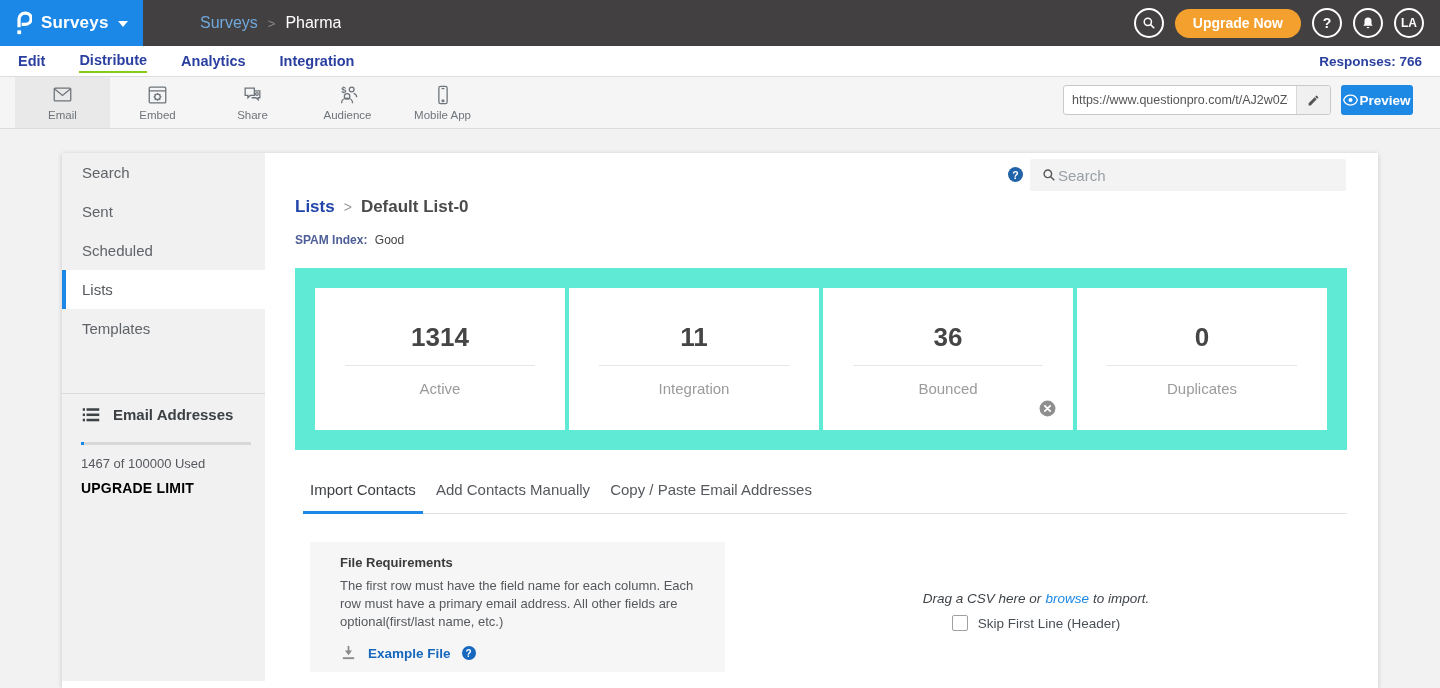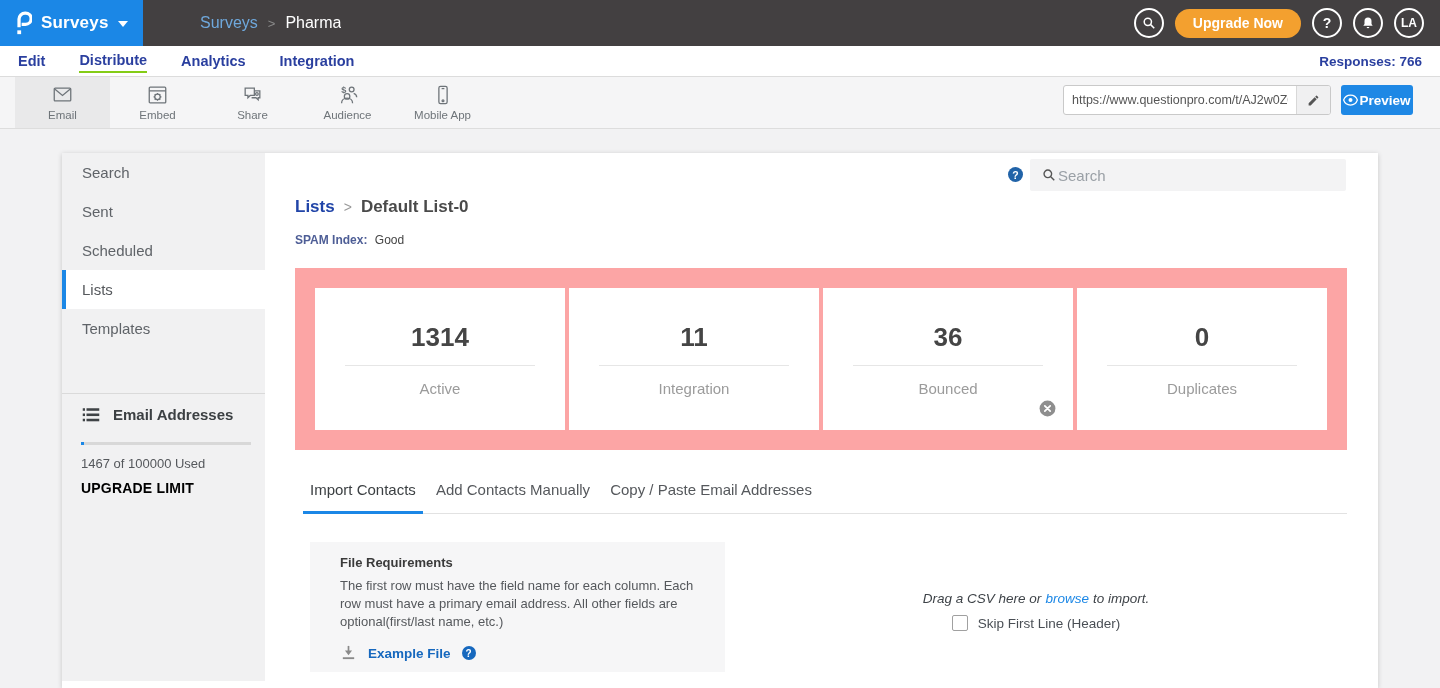--- a/index.html
+++ b/index.html
@@ -58,21 +58,21 @@
   .m-search input { flex:1; border:none; outline:none; background:transparent; font-size:15px; color:#444; font-family:inherit; }
   .m-search input::placeholder { color:#9AA0A6; }
   .m-crumb { position:absolute; left:233px; top:44px; display:flex; align-items:center; gap:9px; font-size:17px; font-weight:700; }
   .m-crumb .root { color:#2145A8; cursor:pointer; }
   .m-crumb .sep { color:#9a9a9a; font-size:14px; font-weight:400; }
   .m-crumb .name { color:#4A4A4A; }
   .spam-row { position:absolute; left:233px; top:80px; font-size:12px; }
   .spam-label { color:#4E5E96; font-weight:700; }
   .spam-value { color:#444; margin-left:4px; }
 
-  .stats-panel { position:absolute; left:233px; top:115px; width:1052px; height:182px; background:#fca5a5; padding:20px; display:flex; gap:4px; }
+  .stats-panel { position:absolute; left:233px; top:115px; width:1052px; height:182px; background:#5eead4; padding:20px; display:flex; gap:4px; }
   .stat-card { flex:1; height:142px; background:#fff; display:flex; flex-direction:column; align-items:center; justify-content:center; position:relative; }
   .stat-value { font-size:26px; font-weight:700; color:#454545; }
   .stat-div { width:190px; height:1px; background:#E6E6E6; margin:12px 0 14px; }
   .stat-label { font-size:15px; color:#9B9B9B; }
   .stat-clear { position:absolute; right:16px; bottom:12px; width:19px; height:19px; cursor:pointer; }
 
   .tabs { position:absolute; left:241px; top:327px; width:1044px; display:flex; gap:6px; border-bottom:1px solid #E2E2E2; }
   .tab { font-size:15px; color:#55585C; padding:0 7px 12px; line-height:19px; cursor:pointer; border-bottom:3px solid transparent; margin-bottom:-1px; }
   .tab.active { color:#3C4043; border-bottom-color:#1B87E6; }
 

